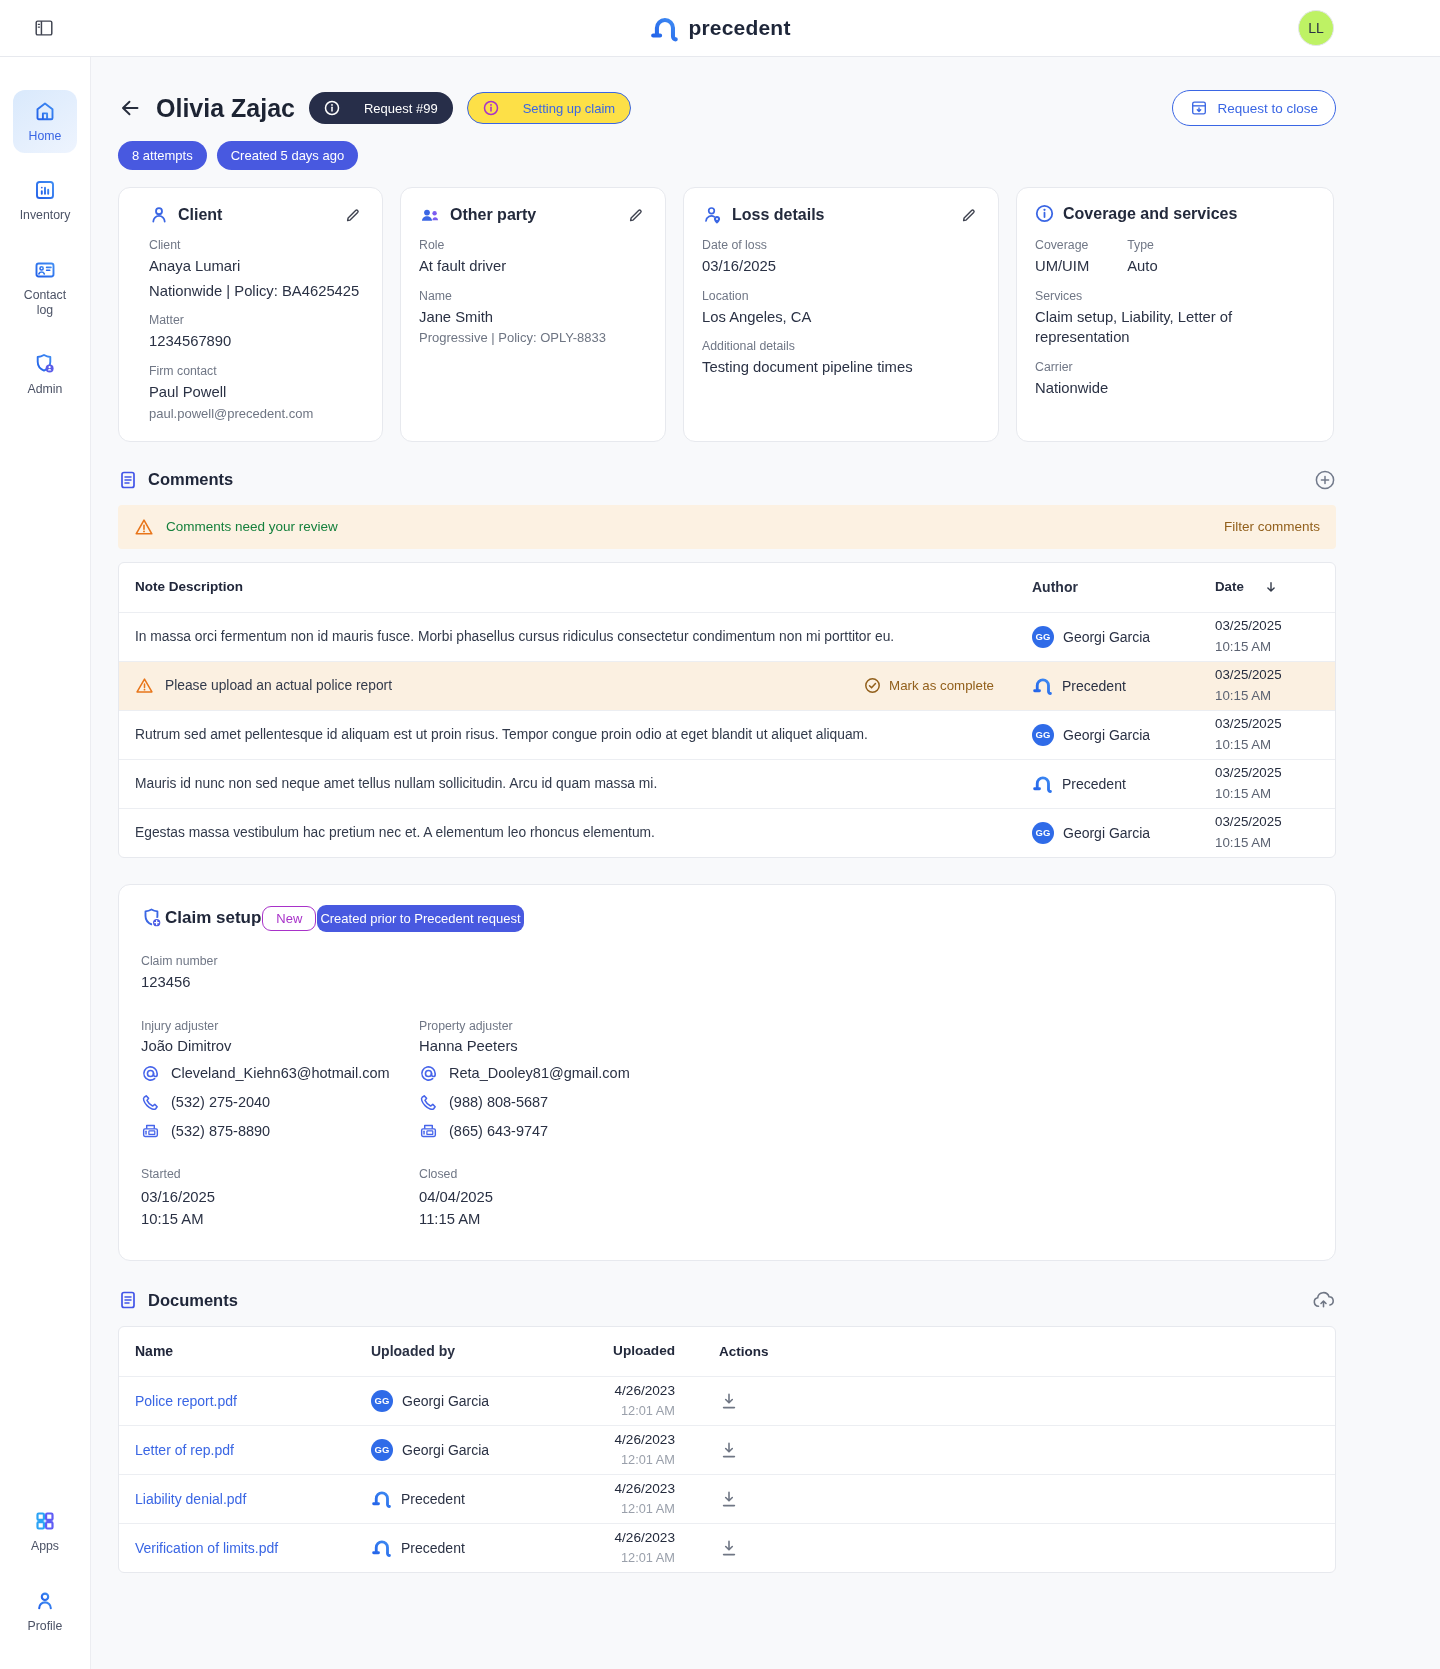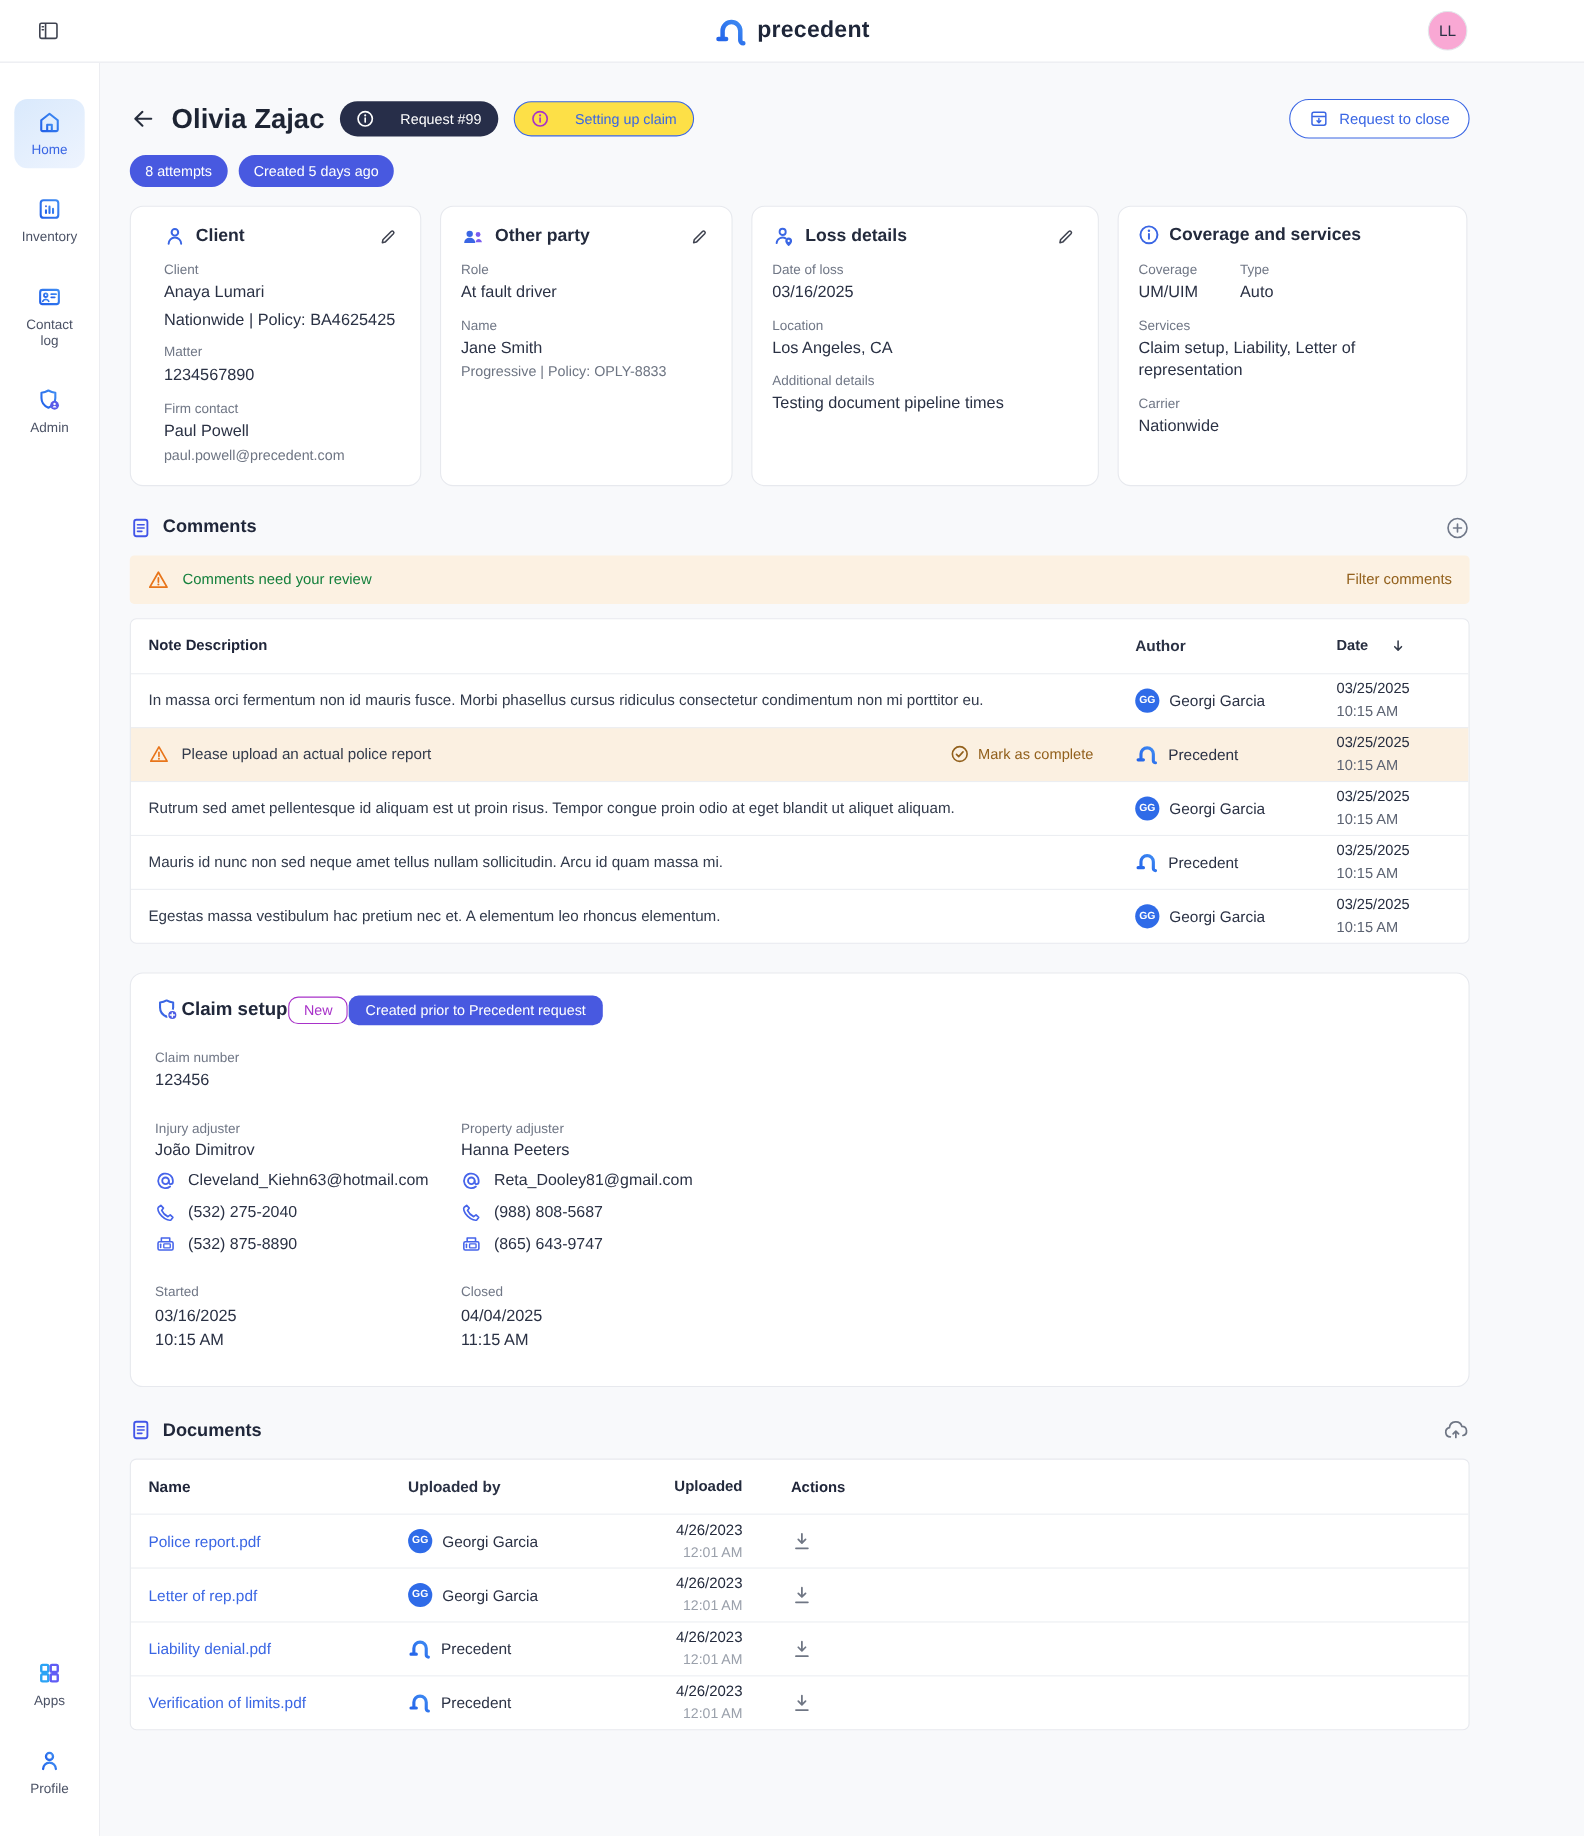--- a/index.html
+++ b/index.html
@@ -11,21 +11,21 @@
   }
   .topbar {
     height: 57px; background:#fff; border-bottom:1px solid #E7E9EE;
     display:flex; align-items:center; padding:0 106px 0 33px; position:relative;
   }
   .toggle-btn { background:none; border:0; cursor:pointer; display:flex; }
   .logo { position:absolute; left:50%; transform:translateX(-50%); display:flex; align-items:center; gap:9px; }
   .logo-text { font-size:21px; font-weight:700; color:#1E2639; letter-spacing:.2px; }
   .avatar-top {
     margin-left:auto; width:36px; height:36px; border-radius:50%;
-    background:#f9a8d4; border:1px solid #E3E5EA; color:#2A3144;
+    background:#bef264; border:1px solid #E3E5EA; color:#2A3144;
     font-size:14px; display:flex; align-items:center; justify-content:center; cursor:pointer;
   }
   .app { display:flex; min-height:1612px; }
   .sidebar {
     width:91px; flex:0 0 91px; background:#fff; border-right:1px solid #ECEDF1;
     display:flex; flex-direction:column; justify-content:space-between; align-items:center;
     padding:33px 0 26px;
   }
   .nav-group { display:flex; flex-direction:column; align-items:center; }
   .nav-item {
@@ -81,21 +81,21 @@
     font-size:9.5px; font-weight:700; display:flex; align-items:center; justify-content:center; flex:0 0 22px;
   }
   .mark-complete {
     margin-left:auto; display:flex; align-items:center; gap:8px; padding-right:22px;
     color:#92601C; font-size:13.3px; background:none; border:0; cursor:pointer; font-family:inherit;
   }
   .claim-card { margin-top:26px; background:#fff; border:1px solid #E7E9EE; border-radius:12px; padding:20px 22px 30px; }
   .claim-head { display:flex; align-items:center; gap:1px; }
   .claim-title { font-size:17px; font-weight:600; color:#20273A; }
   .badge-new { border:1.4px solid #A832C9; color:#A832C9; border-radius:9px; padding:4px 13px; font-size:13px; background:#fff; }
-  .badge-origin { background:#4859E0; color:#fff; border-radius:9px; padding:6px 15px; font-size:13px; }
+  .badge-origin { background:#4859E0; color:#fff; border-radius:9px; padding:6px 3px; font-size:13px; }
   .two-col { display:grid; grid-template-columns:278px 1fr; }
   .mt22 { margin-top:22px; } .mt26 { margin-top:26px; }
   .contact-line { display:flex; align-items:center; gap:11px; margin-top:10px; font-size:14.5px; color:#2A3144; }
   .adj-name { font-size:14.8px; color:#2A3144; margin-top:5px; }
   .dt-val { font-size:14.8px; color:#2A3144; margin-top:5px; line-height:1.5; }
   .d-name { flex:0 0 252px; padding:8px 16px; font-size:14px; }
   .d-name a { color:#3A66E4; text-decoration:none; cursor:pointer; }
   .d-upby { flex:0 0 212px; display:flex; align-items:center; gap:9px; font-size:14px; color:#2A3144; }
   .d-upd { flex:0 0 92px; text-align:right; font-size:13.6px; color:#232A3C; line-height:1.5; }
   .d-upd .t { color:#9AA0AB; font-size:12.8px; }

